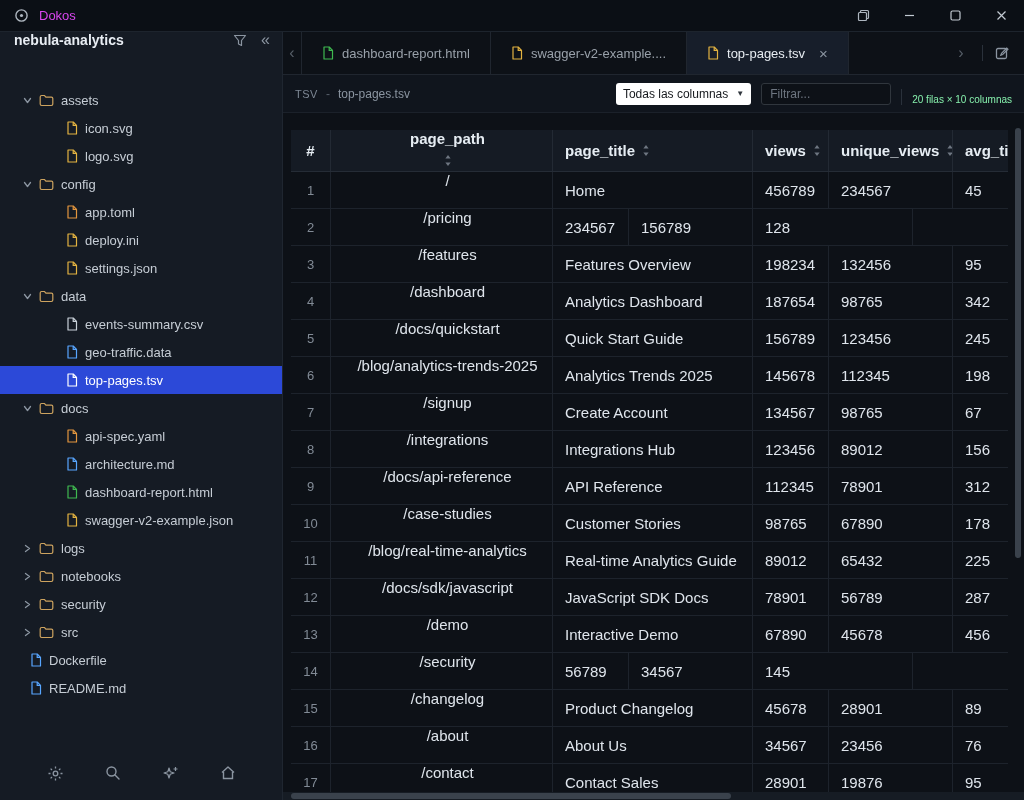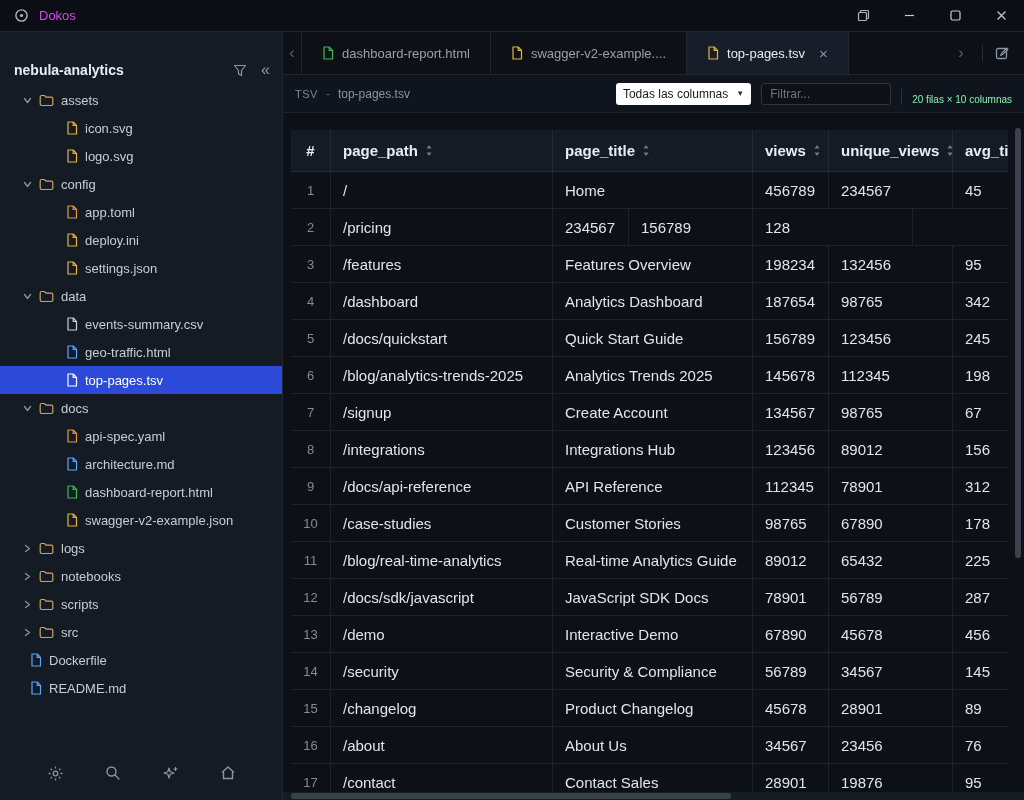--- a/index.html
+++ b/index.html
@@ -21,21 +21,21 @@
   .app-title { font-size:13px; color:#d946ef; }
   .win-controls { margin-left:auto; display:flex; height:100%; }
   .win-btn { width:46px; display:flex; align-items:center; justify-content:center; color:#aeb6bf; }
 
   
   .sidebar {
     position:absolute; left:0; top:32px; width:283px; height:768px;
     background:#151b24; border-right:1px solid #1f2630;
     display:flex; flex-direction:column;
   }
-  .side-head { height:46px; display:flex; align-items:flex-end; padding:0 14px; flex-shrink:0; }
+  .side-head { height:46px; display:flex; align-items:flex-start; padding:0 14px; flex-shrink:0; }
   .project-name { font-size:14px; font-weight:bold; color:#e8edf3; }
   .side-head-icons { margin-left:auto; display:flex; align-items:center; gap:14px; }
   .collapse-glyph { font-size:16px; color:#8b95a1; line-height:1; letter-spacing:-2px; }
   .tree { flex:1; padding-top:8px; overflow:hidden; }
   .tree-row { height:28px; display:flex; align-items:center; font-size:13px; color:#c6cdd5; }
   .tree-row.folder { padding-left:19px; }
   .tree-row.file.d1 { padding-left:66px; }
   .tree-row.file.d0 { padding-left:30px; }
   .chev { width:16px; display:flex; justify-content:center; margin-right:4px; flex-shrink:0; }
   .chev.down svg { transform:rotate(90deg); }
@@ -72,21 +72,21 @@
 
   .content { flex:1; position:relative; background:#0d1117; padding:17px 10px 0 8px; overflow:hidden; }
 
   .tsv-table { width:717px; overflow:hidden; }
   .thead { display:flex; height:42px; background:#151b24; border-bottom:1px solid #252c36; width:822px; }
   .th { display:flex; align-items:center; gap:7px; padding-left:12px; font-size:15px; font-weight:bold; color:#e6edf3; border-right:1px solid #232a34; flex-shrink:0; overflow:hidden; white-space:nowrap; }
   .tr { display:flex; height:37px; border-bottom:1px solid #1d232c; width:822px; }
   .td { display:flex; align-items:center; padding-left:12px; font-size:15px; color:#dfe5ec; border-right:1px solid #1d232c; flex-shrink:0; white-space:nowrap; overflow:hidden; }
   .col0 { width:40px; justify-content:center; padding-left:0 !important; }
   .td.col0 { color:#828b96; font-size:13px; }
-  .col1 { width:222px; }
+  .col1 { width:222px;flex-direction:column; }
   .col2 { width:200px; }
   .col3 { width:76px; }
   .col4 { width:124px; }
   .col5 { width:160px; }
 
   .vscroll-thumb { position:absolute; right:3px; top:15px; width:6px; height:430px; background:#3a424c; border-radius:3px; }
   .hscroll-track { position:absolute; left:0; right:0; bottom:0; height:8px; background:#161c24; }
   .hscroll-thumb { position:absolute; left:8px; bottom:1px; width:440px; height:6px; background:#3a424c; border-radius:3px; }
 </style>
 </head>
@@ -231,21 +231,21 @@
         </span>
         <span class="tlabel">events-summary.csv</span>
       </div>
       <div class="tree-row file d1">
         <span class="ficon">
           <svg width="12" height="14" viewBox="0 0 12 14">
             <path d="M2 1h5.2L10.5 4.3V13H2V1z" fill="none" stroke="#58a6ff" stroke-width="1.2" stroke-linejoin="round"></path>
             <path d="M7.2 1v3.3h3.3" fill="none" stroke="#58a6ff" stroke-width="1.2"></path>
           </svg>
         </span>
-        <span class="tlabel">geo-traffic.html</span>
+        <span class="tlabel">geo-traffic.data</span>
       </div>
       <div class="tree-row file d1 selected">
         <span class="ficon">
           <svg width="12" height="14" viewBox="0 0 12 14">
             <path d="M2 1h5.2L10.5 4.3V13H2V1z" fill="none" stroke="#ffffff" stroke-width="1.2" stroke-linejoin="round"></path>
             <path d="M7.2 1v3.3h3.3" fill="none" stroke="#ffffff" stroke-width="1.2"></path>
           </svg>
         </span>
         <span class="tlabel">top-pages.tsv</span>
       </div>
@@ -328,21 +328,21 @@
         <span class="chev">
           <svg width="9" height="9" viewBox="0 0 9 9">
             <path d="M2.5 1.5l4 3-4 3" fill="none" stroke="#8b95a1" stroke-width="1.3" stroke-linecap="round" stroke-linejoin="round"></path>
           </svg>
         </span>
         <span class="ficon">
           <svg width="15" height="13" viewBox="0 0 15 13">
             <path d="M1.2 3c0-.8.6-1.5 1.4-1.5h2.9l1.4 1.6h5.5c.8 0 1.4.6 1.4 1.4v5.6c0 .8-.6 1.4-1.4 1.4H2.6c-.8 0-1.4-.6-1.4-1.4V3z" fill="none" stroke="#cda35f" stroke-width="1.2"></path>
           </svg>
         </span>
-        <span class="tlabel">scripts</span>
+        <span class="tlabel">security</span>
       </div>
       <div class="tree-row folder">
         <span class="chev">
           <svg width="9" height="9" viewBox="0 0 9 9">
             <path d="M2.5 1.5l4 3-4 3" fill="none" stroke="#8b95a1" stroke-width="1.3" stroke-linecap="round" stroke-linejoin="round"></path>
           </svg>
         </span>
         <span class="ficon">
           <svg width="15" height="13" viewBox="0 0 15 13">
             <path d="M1.2 3c0-.8.6-1.5 1.4-1.5h2.9l1.4 1.6h5.5c.8 0 1.4.6 1.4 1.4v5.6c0 .8-.6 1.4-1.4 1.4H2.6c-.8 0-1.4-.6-1.4-1.4V3z" fill="none" stroke="#cda35f" stroke-width="1.2"></path>
@@ -607,21 +607,20 @@
             <div class="td col0">13</div>
             <div class="td col1">/demo</div>
             <div class="td col2">Interactive Demo</div>
             <div class="td col3">67890</div>
             <div class="td col4">45678</div>
             <div class="td col5">456</div>
           </div>
           <div class="tr">
             <div class="td col0">14</div>
             <div class="td col1">/security</div>
-            <div class="td col2">Security &amp; Compliance</div>
             <div class="td col3">56789</div>
             <div class="td col4">34567</div>
             <div class="td col5">145</div>
           </div>
           <div class="tr">
             <div class="td col0">15</div>
             <div class="td col1">/changelog</div>
             <div class="td col2">Product Changelog</div>
             <div class="td col3">45678</div>
             <div class="td col4">28901</div>

